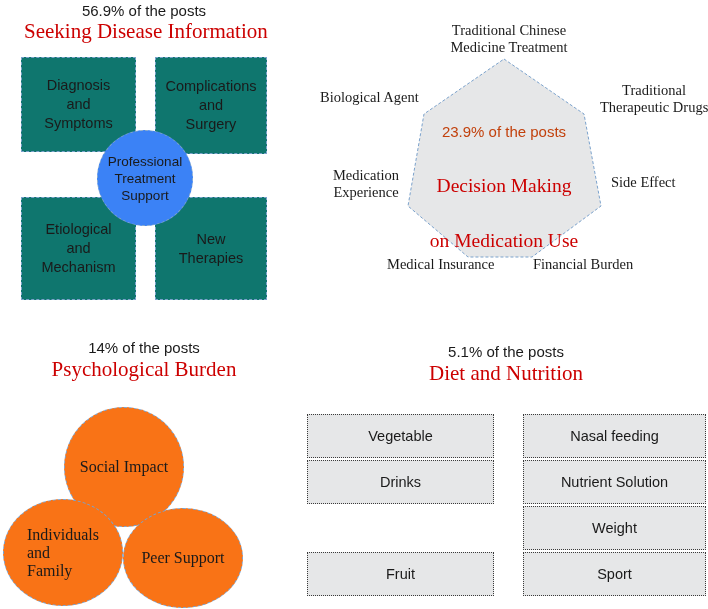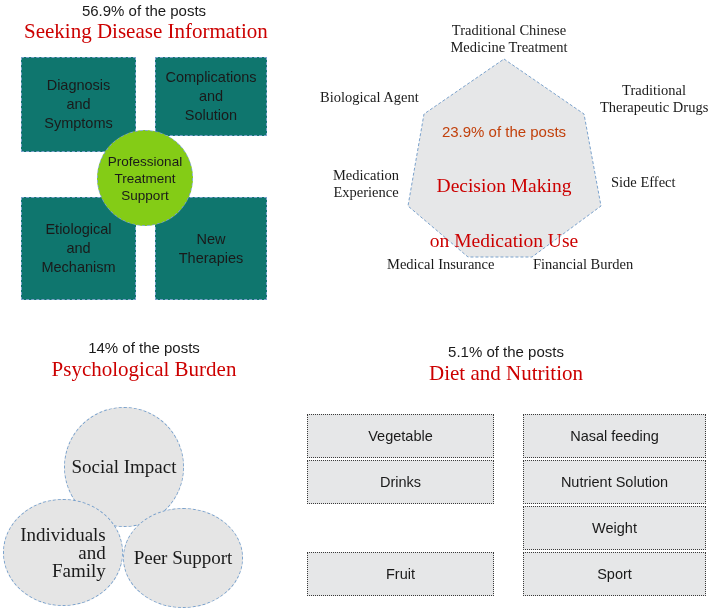--- a/index.html
+++ b/index.html
@@ -49,47 +49,47 @@
     justify-content: center;
     text-align: center;
     font-family: "Liberation Sans", sans-serif;
     font-size: 14.5px;
     line-height: 19px;
     color: #1a1a1a;
   }
 
   
   .ccircle {
-    background: #84cc16;
+    background: #3b82f6;
     border: 1px dashed #7ba2cc;
     border-radius: 50%;
     box-sizing: border-box;
     display: flex;
     align-items: center;
     justify-content: center;
     text-align: center;
     font-family: "Liberation Sans", sans-serif;
     font-size: 13.5px;
     line-height: 17px;
     color: #1a1a1a;
     z-index: 5;
   }
 
   
   .vcircle {
-    background: #e5e5e5;
+    background: #f97316;
     border: 1px dashed #7ba2cc;
     border-radius: 50%;
     box-sizing: border-box;
     display: flex;
     align-items: center;
     justify-content: center;
-    text-align: right;
-    font-family: "Liberation Serif", serif;
-    font-size: 19px;
+    text-align: left;
+    font-family: "Liberation Serif", serif;
+    font-size: 16px;
     line-height: 18px;
     color: #1a1a1a;
   }
   .hept-label {
     position: absolute;
     font-family: "Liberation Serif", serif;
     font-size: 14.5px;
     line-height: 17px;
     color: #1a1a1a;
     white-space: nowrap;
@@ -136,25 +136,25 @@
   <div class="abs sect-title" style="left:24px; top:19px; width:240px;">Seeking Disease Information</div>
 
   <div class="abs gbox" style="left:21px; top:57px; width:115px; height:95px;">
     <span>
       <span>Diagnosis</span><br>
       <span>and</span><br>
       <span>Symptoms</span>
     </span>
   </div>
 
-  <div class="abs gbox" style="left:155px; top:57px; width:112px; height:79px;">
+  <div class="abs gbox" style="left:155px; top:57px; width:112px; height:97px;">
     <span>
       <span>Complications</span><br>
       <span>and</span><br>
-      <span>Solution</span>
+      <span>Surgery</span>
     </span>
   </div>
 
   <div class="abs gbox" style="left:21px; top:197px; width:115px; height:103px;">
     <span>
       <span>Etiological</span><br>
       <span>and</span><br>
       <span>Mechanism</span>
     </span>
   </div>

